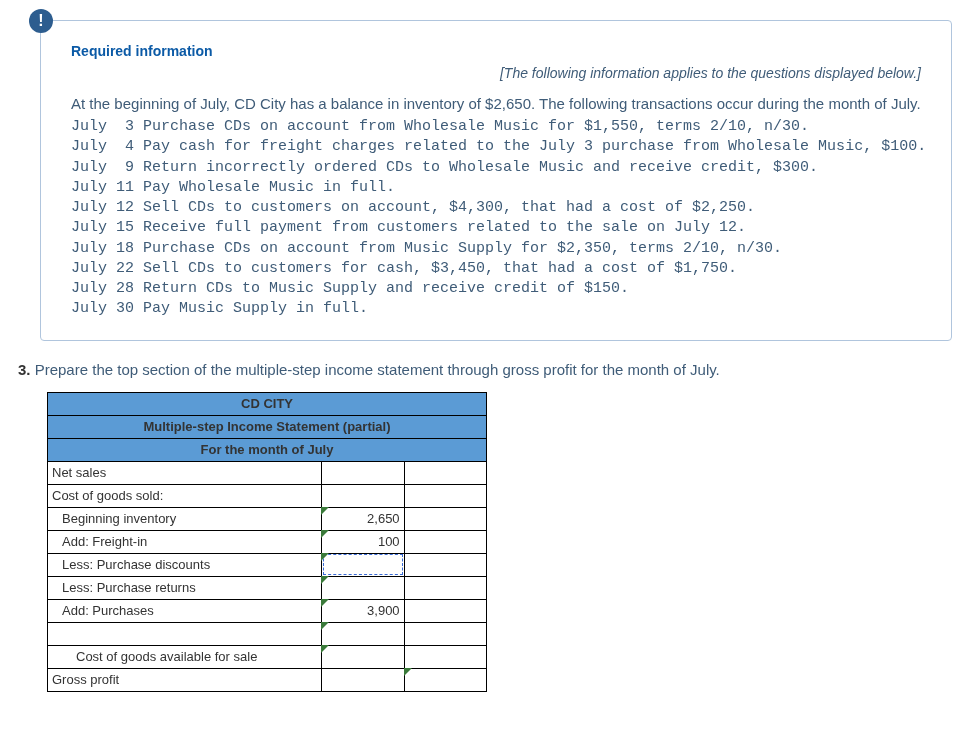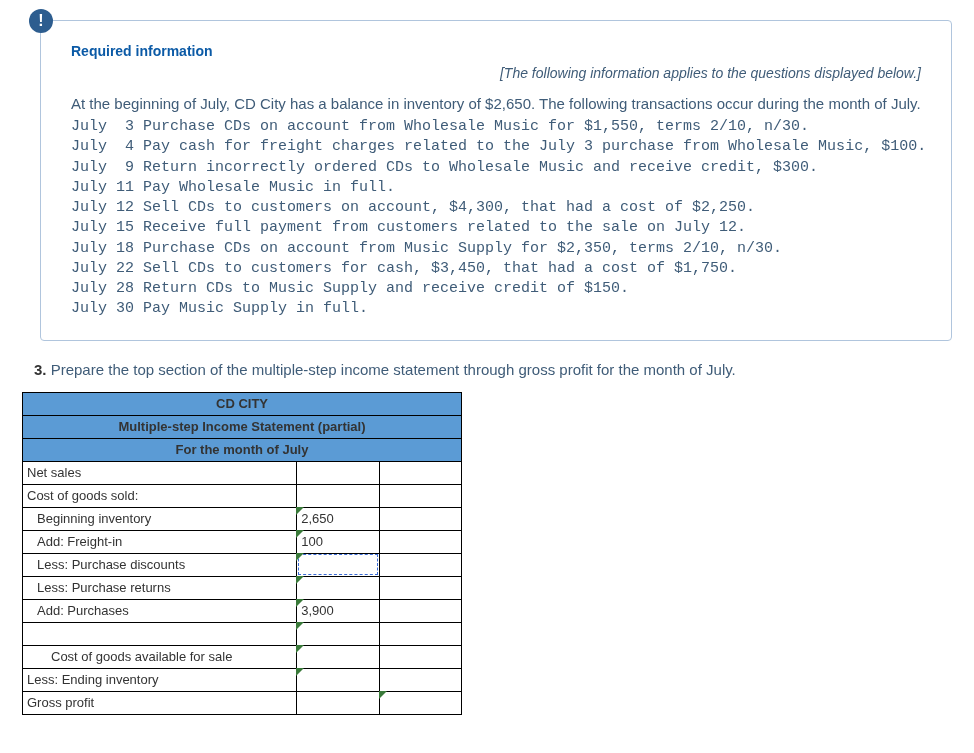--- a/index.html
+++ b/index.html
@@ -49,46 +49,46 @@
     margin-bottom: 5px;
   }
   .txn-block {
     font-family: "Courier New", Courier, monospace;
     font-size: 15px;
     color: #3f5c78;
     white-space: pre;
     line-height: 1.35;
   }
   .question {
-    margin: 18px 8px 14px 24px;
+    margin: 18px 8px 14px 8px;
     color: #3f5c78;
     font-size: 15px;
   }
   .question .qnum { font-weight: bold; color:#333; }
   table.stmt {
     border-collapse: collapse;
-    margin-left: 12px;
+    margin-left: 37px;
     width: 440px;
     font-size: 13px;
   }
   table.stmt td {
     border: 1px solid #000;
     padding: 2px 4px;
     height: 18px;
     vertical-align: middle;
   }
   table.stmt .hdr {
     background: #5b9bd5;
     text-align: center;
     font-weight: bold;
   }
   .indent1 { padding-left: 14px !important; }
   .indent2 { padding-left: 28px !important; }
   .numcell {
-    text-align: left;
+    text-align: right;
     position: relative;
     width: 70px;
   }
   .tri {
     position: absolute;
     left: -1px;
     top: -1px;
     width: 0; height: 0;
     border-top: 8px solid #3a7a3a;
     border-right: 8px solid transparent;
@@ -185,27 +185,20 @@
     <td class="col-amt2"></td>
   </tr>
   <tr>
     <td class="col-lbl indent2">Cost of goods available for sale</td>
     <td class="numcell">
           <div class="tri"></div>
         </td>
     <td class="col-amt2"></td>
   </tr>
   <tr>
-    <td class="col-lbl">Less: Ending inventory</td>
-    <td class="numcell">
-          <div class="tri"></div>
-        </td>
-    <td class="col-amt2"></td>
-  </tr>
-  <tr>
     <td class="col-lbl">Gross profit</td>
     <td class="col-amt1"></td>
     <td class="numcell">
           <div class="tri"></div>
         </td>
   </tr>
 </tbody>
   </table>
 
 </body></html>

